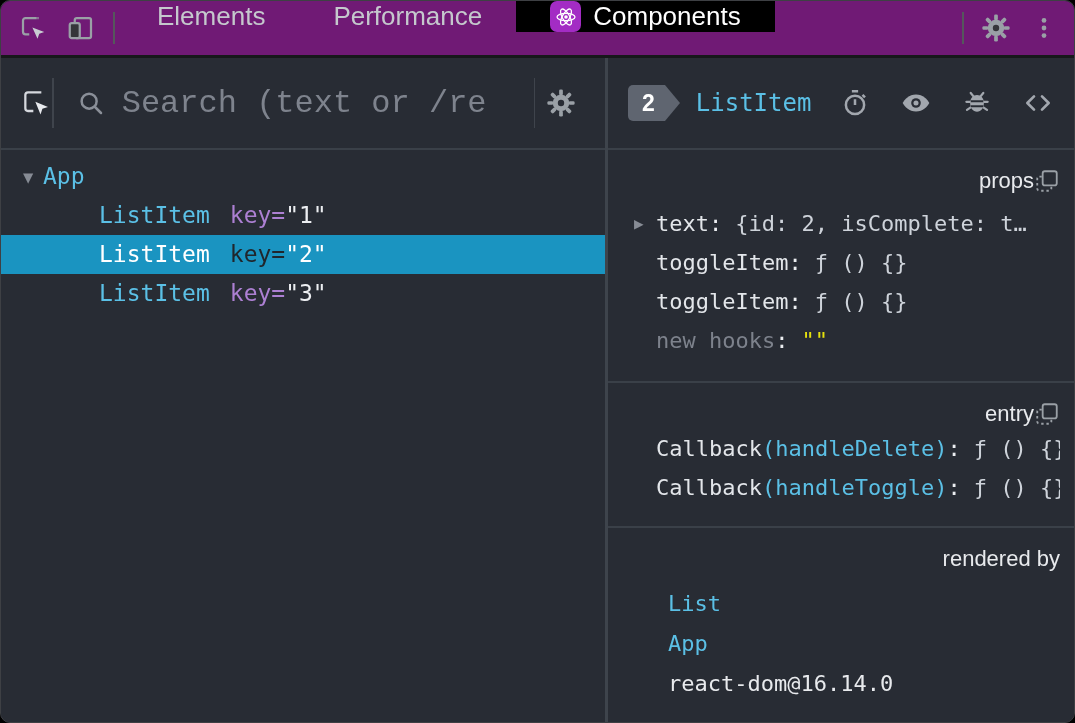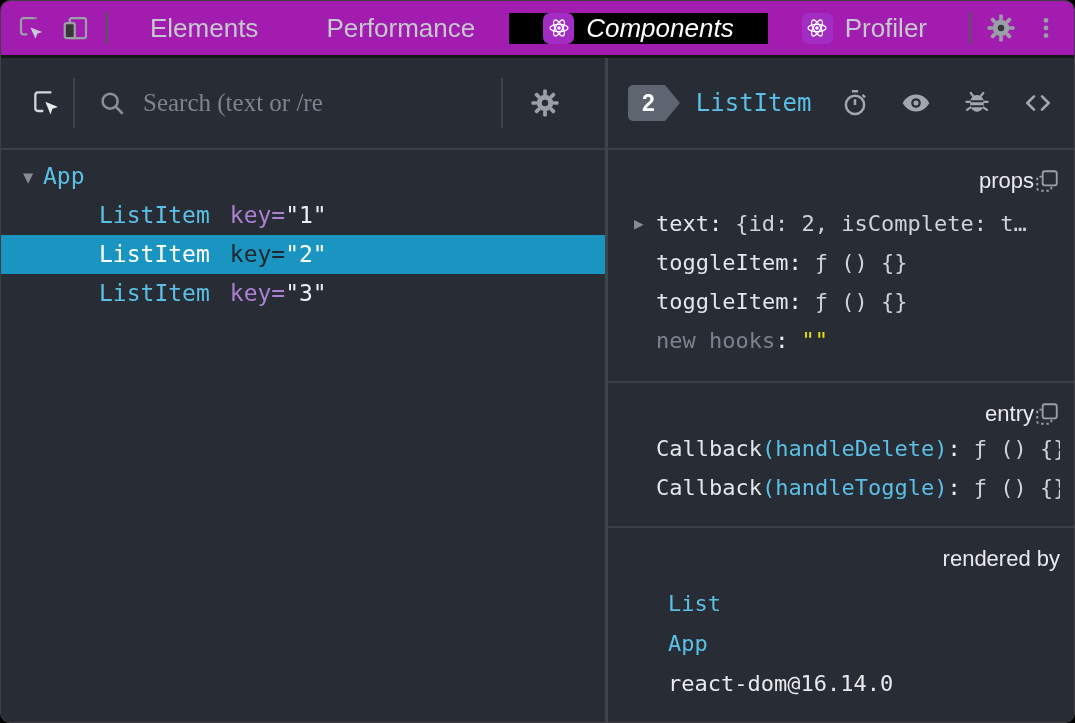--- a/index.html
+++ b/index.html
@@ -11,35 +11,35 @@
     background:#282c34;
     border:1px solid #3e4044;
     border-radius:10px;
     overflow:hidden;
     display:flex; flex-direction:column;
   }
 
   
   .topbar {
     height:57px; flex:0 0 57px;
-    background:#a21caf;
+    background:#701a75;
     border-bottom:3px solid #17181b;
-    display:flex; align-items:center;
+    display:flex; align-items:flex-start;
     color:#c5c8cd;
   }
   .topbar .icon-btn {
     display:flex; align-items:center; justify-content:center;
     width:48px; height:100%; cursor:pointer;
   }
   .vdivider { width:2px; height:32px; background:#55575c; align-self:center; margin:0 8px; }
   .tab {
     display:flex; align-items:center; gap:12px;
     padding:0 34px; font-size:26px; cursor:pointer; white-space:nowrap;
   }
-  .tab.active { background:#000; color:#fff;font-style:italic; }
+  .tab.active { background:#000; color:#fff; }
   .react-badge {
     width:31px; height:31px; border-radius:7px;
     background:#a32cc4; display:flex; align-items:center; justify-content:center;
   }
   .topbar .spacer { flex:1; }
 
   
   .main { flex:1; display:flex; min-height:0; }
   .left-panel { width:604px; flex:0 0 604px; display:flex; flex-direction:column; background:#282c34; }
   .right-panel { flex:1; border-left:3px solid #3e444c; display:flex; flex-direction:column; background:#282c34; overflow:hidden; }
@@ -48,21 +48,21 @@
   .panel-toolbar {
     height:92px; flex:0 0 92px;
     border-bottom:2px solid #3a4048;
     display:flex; align-items:center;
   }
   .left-panel .panel-toolbar { padding:0 18px; }
   .toolbar-sep { width:2px; height:50px; background:#3f444c; }
   .search-wrap { display:flex; align-items:center; flex:1; gap:16px; padding:0 8px 0 22px; }
   .search-input {
     flex:1; background:transparent; border:none; outline:none;
-    font-size:25px; color:#5eead4; font-family:Liberation Serif, serif;
+    font-size:32px; color:#5eead4; font-family:Liberation Mono, monospace;
   }
   .search-input::placeholder { color:#7e838d; opacity:1; }
 
   
   .tree { flex:1; padding-top:7px; font-family:"DejaVu Sans Mono","Liberation Mono",monospace; font-size:23px; }
   .tree-row { height:39px; line-height:39px; white-space:nowrap; cursor:pointer; color:#5bc0e6; }
   .tree-row .expander { display:inline-block; width:30px; color:#878c95; font-size:17px; text-align:center; vertical-align:middle; }
   .tree-row .comp { color:#5bc0e6; }
   .tree-row .attr { color:#ad80d3; margin-left:20px; }
   .tree-row .attr-val { color:#eceef1; }
@@ -151,33 +151,20 @@
         <svg width="24" height="24" viewBox="0 0 24 24">
           <g stroke="#fff" stroke-width="1.3" fill="none">
             <ellipse cx="12" cy="12" rx="9" ry="3.6"></ellipse>
             <ellipse cx="12" cy="12" rx="9" ry="3.6" transform="rotate(60 12 12)"></ellipse>
             <ellipse cx="12" cy="12" rx="9" ry="3.6" transform="rotate(120 12 12)"></ellipse>
           </g>
           <circle cx="12" cy="12" r="1.8" fill="#fff"></circle>
         </svg>
       </span>
       <span>Components</span>
-    </div>
-    <div class="tab">
-      <span class="react-badge">
-        <svg width="24" height="24" viewBox="0 0 24 24">
-          <g stroke="#fff" stroke-width="1.3" fill="none">
-            <ellipse cx="12" cy="12" rx="9" ry="3.6"></ellipse>
-            <ellipse cx="12" cy="12" rx="9" ry="3.6" transform="rotate(60 12 12)"></ellipse>
-            <ellipse cx="12" cy="12" rx="9" ry="3.6" transform="rotate(120 12 12)"></ellipse>
-          </g>
-          <circle cx="12" cy="12" r="1.8" fill="#fff"></circle>
-        </svg>
-      </span>
-      <span>Profiler</span>
     </div>
 
     <div class="spacer"></div>
     <div class="vdivider"></div>
     <div class="icon-btn">
       <svg width="32" height="32" viewBox="0 0 24 24">
         <g fill="#9aa0a6">
           <circle cx="12" cy="12" r="6.2"></circle>
           <g>
             <rect x="10.6" y="1.8" width="2.8" height="4.4" rx="1"></rect>

